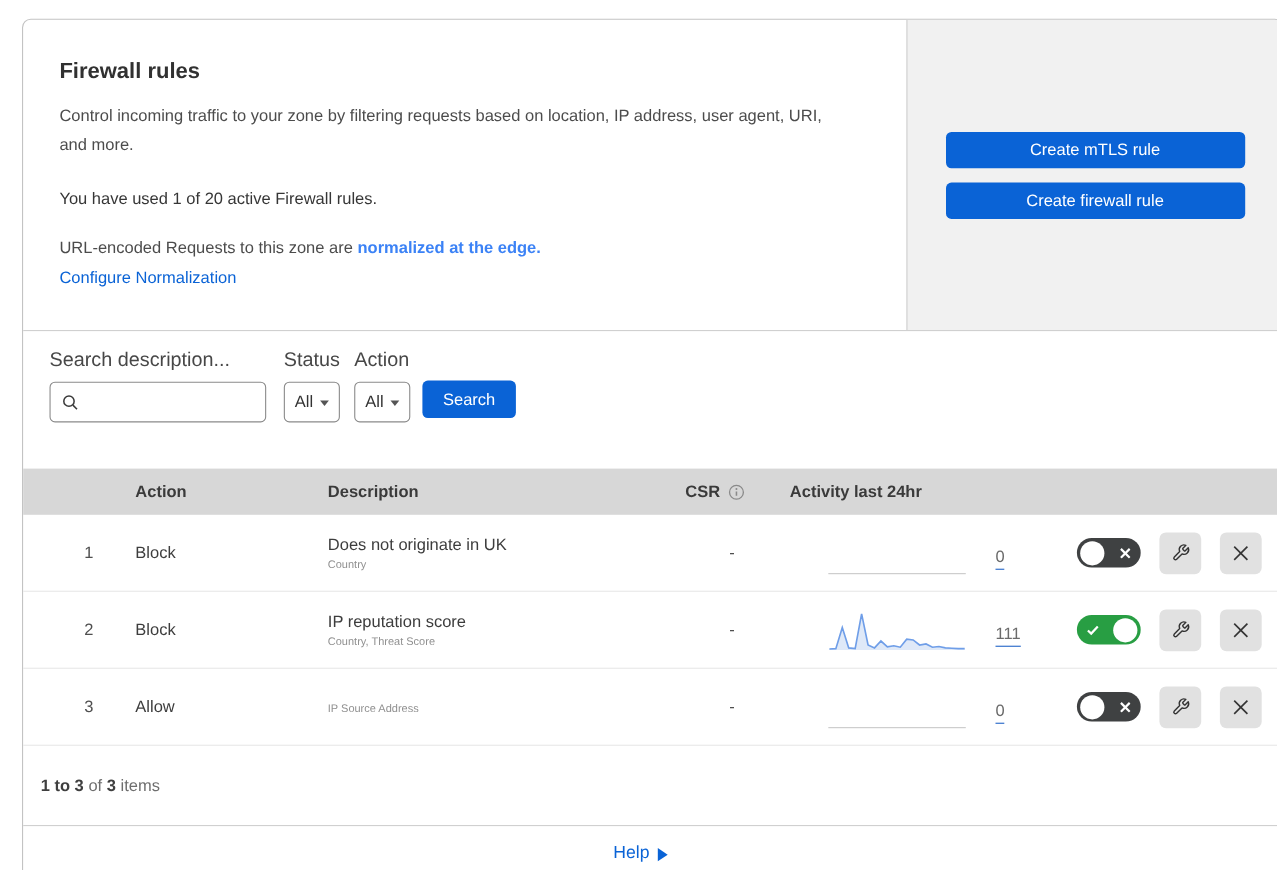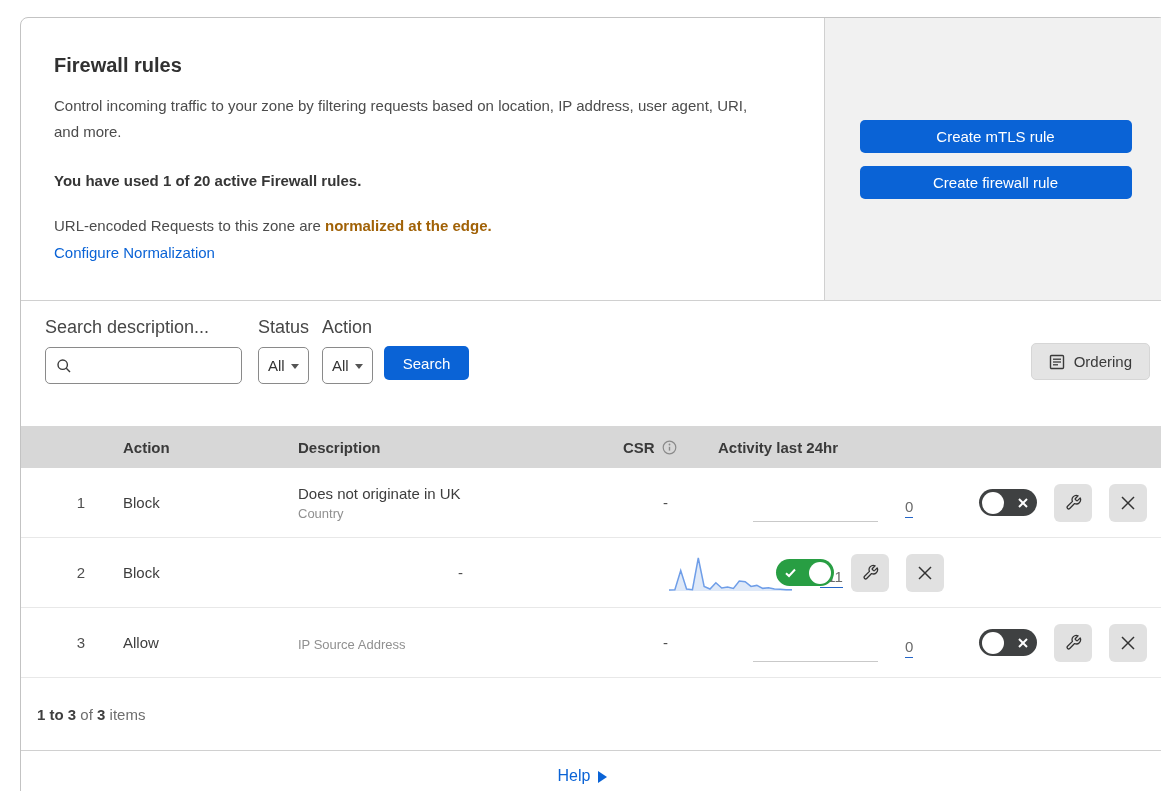--- a/index.html
+++ b/index.html
@@ -7,23 +7,23 @@
     font-family:"Liberation Sans","DejaVu Sans",sans-serif; color:#303030; }
 
   .card { position:absolute; left:8px; top:17px; width:1147px; height:783px;
     border:1px solid #c3c3c3; border-radius:8px; background:#fff; overflow:hidden;margin-left:12px; }
 
   
   .top { display:flex; height:283px; border-bottom:1px solid #d0d0d0; }
   .top-left { width:803px; padding:36px 60px 0 33px; }
   .page-title { font-size:20px; font-weight:700; color:#313131; }
   .page-desc { margin-top:16px; font-size:15px; line-height:1.75; color:#4c4c4c; }
-  .usage { margin-top:26px; font-size:15px; font-weight:700; color:#363636; }
+  .usage { margin-top:26px; font-size:15px; font-weight:400; color:#363636; }
   .norm { margin-top:28px; font-size:15px; color:#4c4c4c; }
-  .norm b { color:#a16207; }
+  .norm b { color:#3b82f6; }
   .norm-link { display:inline-block; margin-top:10px; font-size:15px; color:#0a63d6;
     cursor:pointer; }
   .top-right { flex:1; background:#f1f1f1; border-left:1px solid #d0d0d0;
     display:flex; flex-direction:column; justify-content:center; align-items:center; gap:13px; }
   .blue-btn { width:272px; height:33px; background:#0a63d6; color:#fff; border:none;
     border-radius:5px; font-size:15px; font-family:inherit; cursor:pointer; }
 
   
   .filters { position:relative; height:125px; padding:16px 16px 0 24px;
     display:flex; align-items:flex-start; }
@@ -45,21 +45,21 @@
     font-size:15px; color:#3a3a3a; font-family:inherit; cursor:pointer; }
 
   
   .grid { display:grid; grid-template-columns:102px 175px 325px 85px 255px 1fr; align-items:center; }
   .thead { height:42px; background:#d7d7d7; font-size:15px; font-weight:700; color:#3a3a3a; }
   .th-csr { display:flex; align-items:center; gap:7px; }
   .row { height:70px; border-bottom:1px solid #e8e8e8; font-size:15px; }
   .cell-index { text-align:right; padding-right:38px; color:#4f4f4f; }
   .cell-action { color:#3d3d3d; }
   .cell-desc .d1 { color:#3d3d3d; }
-  .cell-desc .d2 { margin-top:4px; font-size:13px; color:#909090; }
+  .cell-desc .d2 { margin-top:4px; font-size:10px; color:#909090; }
   .cell-csr { text-align:center; color:#4f4f4f; }
   .activity-wrap { display:flex; align-items:flex-end; padding-left:45px; }
   .sparkbox { width:125px; height:40px; position:relative; }
   .flat-line { position:absolute; left:0; bottom:1px; width:125px; border-bottom:1px solid #c9c9c9; }
   .count { margin-left:27px; margin-bottom:5px; font-size:15px; color:#6b6b6b;
     border-bottom:1.5px solid #2465c8; padding-bottom:3px; line-height:1; cursor:pointer; }
   .cell-controls { display:flex; align-items:center; justify-content:flex-end;
     gap:17px; padding-right:19px; }
 
   
@@ -130,31 +130,20 @@
     <div class="fgroup">
       <span class="flabel">Action</span>
       <div class="dropdown">
         <span>All</span>
         <span class="caret"></span>
       </div>
     </div>
     <div class="gap11"></div>
     <button class="search-btn">Search</button>
     <div class="spacer"></div>
-    <button class="ordering-btn">
-      <span style="display:flex;">
-        <svg width="16" height="16" viewBox="0 0 16 16">
-            <rect x="1.5" y="1.5" width="13" height="13" rx="1" fill="none" stroke="#3a3a3a" stroke-width="1.4"></rect>
-            <line x1="4" y1="5.2" x2="12" y2="5.2" stroke="#3a3a3a" stroke-width="1.3"></line>
-            <line x1="4" y1="8" x2="12" y2="8" stroke="#3a3a3a" stroke-width="1.3"></line>
-            <line x1="4" y1="10.8" x2="9" y2="10.8" stroke="#3a3a3a" stroke-width="1.3"></line>
-          </svg>
-      </span>
-      <span>Ordering</span>
-    </button>
   </div>
 
   <div class="grid thead">
     <div></div>
     <div>Action</div>
     <div>Description</div>
     <div class="th-csr">
       <span>CSR</span>
       <span style="display:flex;">
         <svg width="15" height="15" viewBox="0 0 15 15">
@@ -207,20 +196,24 @@
               <line x1="14" y1="2" x2="2" y2="14" stroke="#333" stroke-width="1.5"></line>
             </svg>
         </span>
       </button>
     </div>
   </div>
 
   <div class="grid row">
     <div class="cell-index">2</div>
     <div class="cell-action">Block</div>
+    <div class="cell-desc">
+      <div class="d1">IP reputation score</div>
+      <div class="d2">Country, Threat Score</div>
+    </div>
     <div class="cell-csr">-</div>
     <div class="activity-wrap">
       <div class="sparkbox"><svg width="125" height="40" viewBox="0 0 125 40">
             <polygon points="1,37.01 6.857142857142857,36.68 12.714285714285714,17.54 18.571428571428573,36.02 24.428571428571427,36.68 30.285714285714285,5 36.142857142857146,33.38 42,36.02 47.857142857142854,29.75 53.714285714285715,35.03 59.57142857142857,34.04 65.42857142857143,35.36 71.28571428571429,28.1 77.14285714285714,28.759999999999998 83,33.38 88.85714285714286,32.39 94.71428571428571,35.36 100.57142857142857,34.7 106.42857142857143,36.02 112.28571428571429,36.35 118.14285714285714,36.68 124,36.68 124,38 1,38" fill="#dfe9f8"></polygon>
             <polyline points="1,37.01 6.857142857142857,36.68 12.714285714285714,17.54 18.571428571428573,36.02 24.428571428571427,36.68 30.285714285714285,5 36.142857142857146,33.38 42,36.02 47.857142857142854,29.75 53.714285714285715,35.03 59.57142857142857,34.04 65.42857142857143,35.36 71.28571428571429,28.1 77.14285714285714,28.759999999999998 83,33.38 88.85714285714286,32.39 94.71428571428571,35.36 100.57142857142857,34.7 106.42857142857143,36.02 112.28571428571429,36.35 118.14285714285714,36.68 124,36.68" fill="none" stroke="#6f9ee8" stroke-width="1.5"></polyline>
           </svg></div>
       <a class="count">111</a>
     </div>
     <div class="cell-controls">
       <div class="toggle on">

